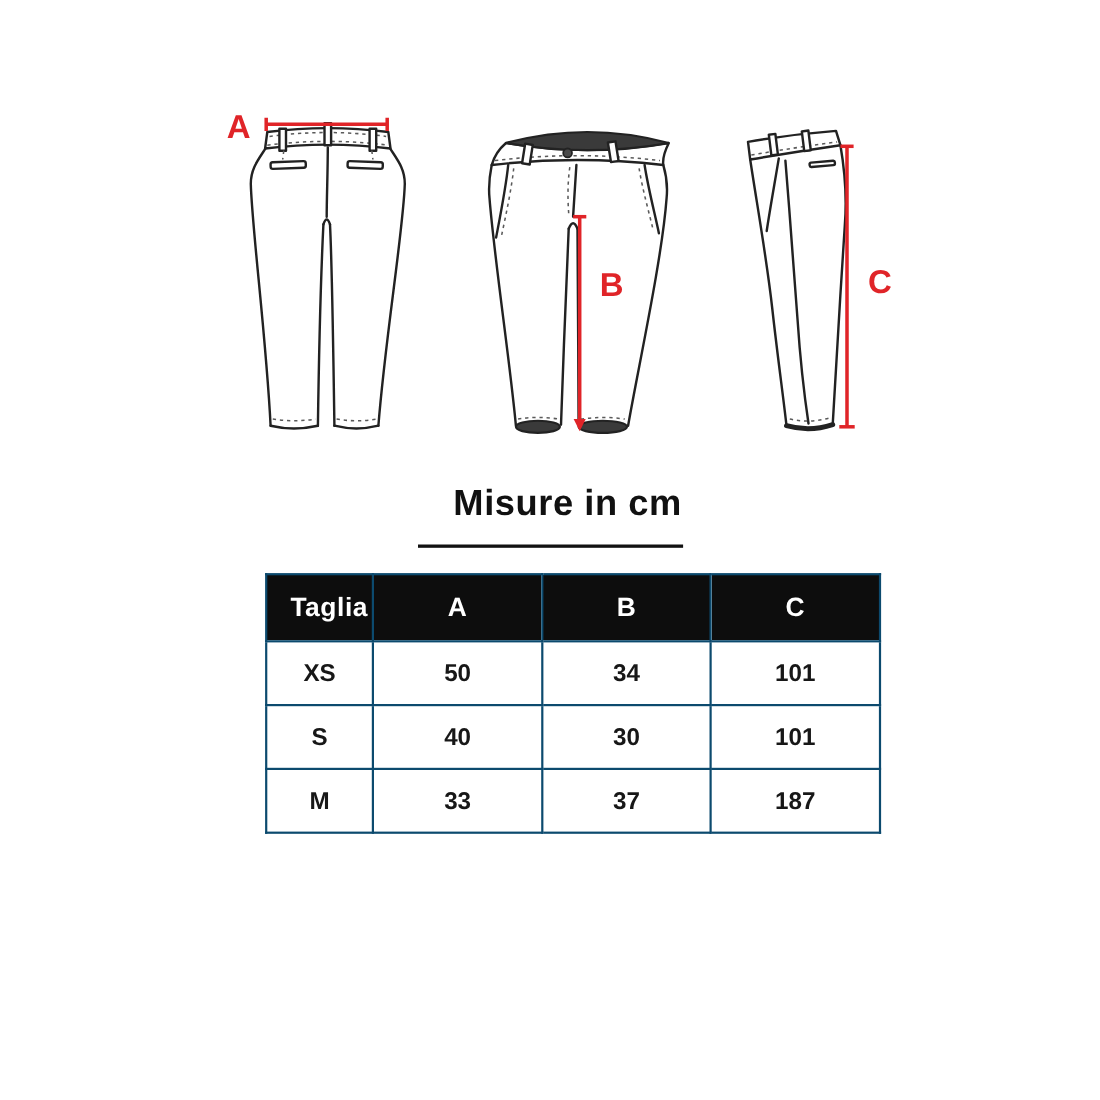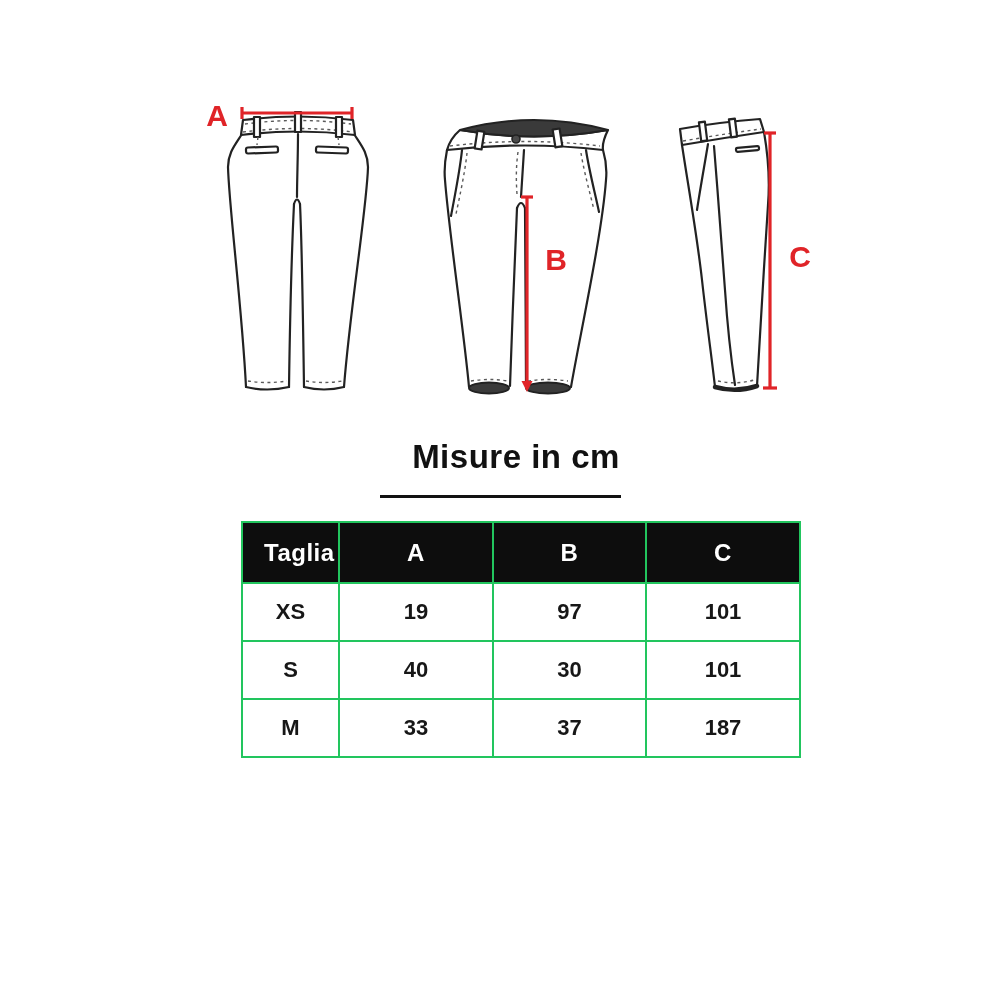--- a/index.html
+++ b/index.html
@@ -12,21 +12,21 @@
   .dash{fill:none;stroke:#5a5a5a;stroke-width:1.4;stroke-dasharray:3 3.5;}
   .thick{stroke-width:4.5;}
   .red{fill:none;stroke:var(--accent,#e02428);stroke-width:3.2;stroke-linecap:butt;}
   .redfill{fill:var(--accent,#e02428);stroke:none;}
   .measure-letter{position:absolute;width:32px;text-align:center;color:var(--accent,#e02428);
                   font-weight:800;font-size:30px;line-height:1;}
   .title{position:absolute;left:356px;top:437px;width:320px;text-align:center;
          font-size:33px;font-weight:800;color:#111;letter-spacing:.5px;line-height:1.2;}
   .title-underline{position:absolute;left:380px;top:495px;width:241px;height:3px;background:#111;}
   table.size-table{position:absolute;left:241px;top:521px;border-collapse:collapse;table-layout:fixed;}
-  .size-table th,.size-table td{border:2px solid #22c55e;overflow:hidden;}
+  .size-table th,.size-table td{border:2px solid #0c4a6e;overflow:hidden;}
   .size-table thead th{background:var(--header-bg,#0d0d0d);color:var(--header-text,#fff);
         font-size:24px;font-weight:700;height:57px;text-align:center;letter-spacing:.5px;}
   .size-table thead th.taglia{text-align:left;padding-left:21px;}
   .size-table tbody td{height:54px;text-align:center;vertical-align:middle;
         font-size:22px;font-weight:700;color:#171717;background:#fff;}
 </style>
 </head>
 <body>
 
 <div class="canvas">
@@ -143,22 +143,22 @@
       <tr>
         <th class="taglia">Taglia</th>
         <th>A</th>
         <th>B</th>
         <th>C</th>
       </tr>
     </thead>
     <tbody>
       <tr>
         <td>XS</td>
-        <td>19</td>
-        <td>97</td>
+        <td>50</td>
+        <td>34</td>
         <td>101</td>
       </tr>
       <tr>
         <td>S</td>
         <td>40</td>
         <td>30</td>
         <td>101</td>
       </tr>
       <tr>
         <td>M</td>

